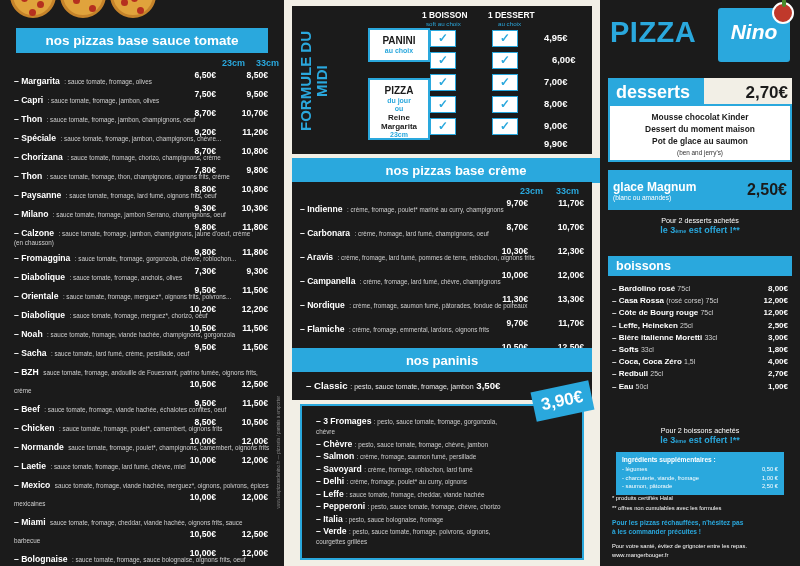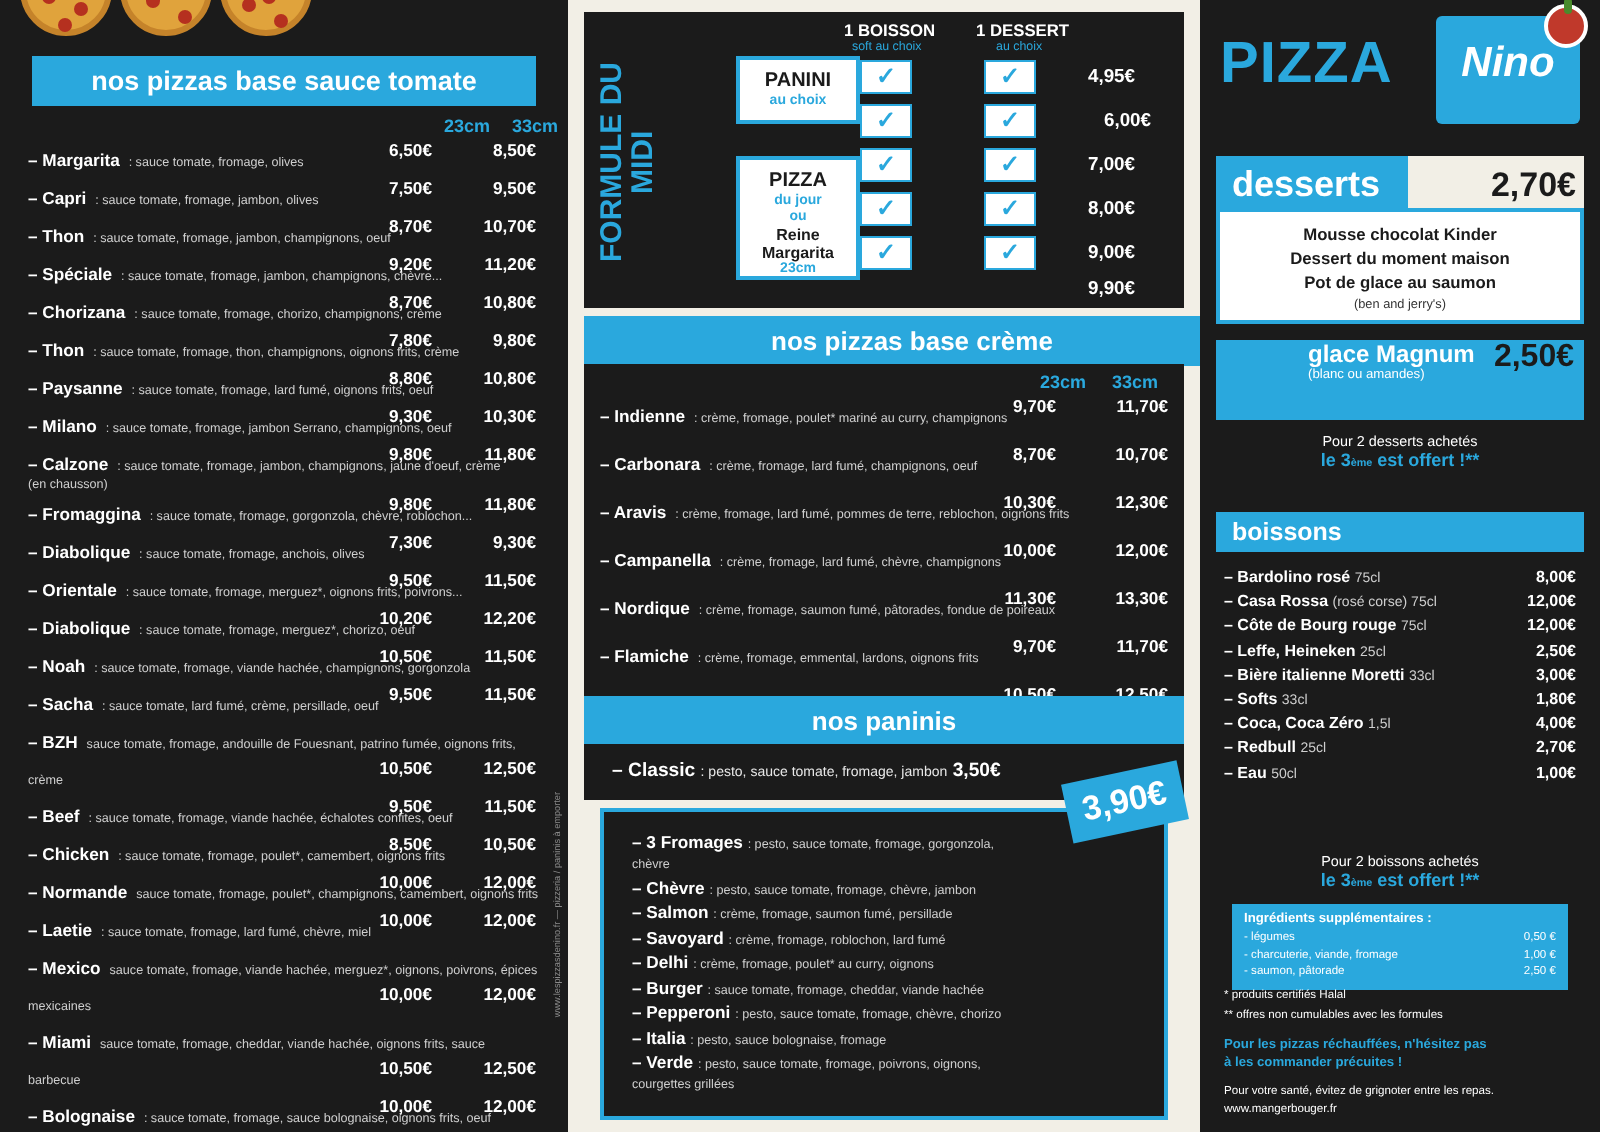--- a/index.html
+++ b/index.html
@@ -277,21 +277,21 @@
   </div>
 
   <div class="panini-box">
     <div class="pz">3,90€</div>
     <div id="panini-list" style="position:absolute; left:14px; top:10px; width:200px;">
         <div class="pn-row">– <span>3 Fromages</span> <span class="d">: pesto, sauce tomate, fromage, gorgonzola, chèvre</span></div>
         <div class="pn-row">– <span>Chèvre</span> <span class="d">: pesto, sauce tomate, fromage, chèvre, jambon</span></div>
         <div class="pn-row">– <span>Salmon</span> <span class="d">: crème, fromage, saumon fumé, persillade</span></div>
         <div class="pn-row">– <span>Savoyard</span> <span class="d">: crème, fromage, roblochon, lard fumé</span></div>
         <div class="pn-row">– <span>Delhi</span> <span class="d">: crème, fromage, poulet* au curry, oignons</span></div>
-        <div class="pn-row">– <span>Burger</span> <span class="d">: sauce tomate, fromage, cheddar, viande hachée</span></div>
+        <div class="pn-row">– <span>Leffe</span> <span class="d">: sauce tomate, fromage, cheddar, viande hachée</span></div>
         <div class="pn-row">– <span>Pepperoni</span> <span class="d">: pesto, sauce tomate, fromage, chèvre, chorizo</span></div>
         <div class="pn-row">– <span>Italia</span> <span class="d">: pesto, sauce bolognaise, fromage</span></div>
         <div class="pn-row">– <span>Verde</span> <span class="d">: pesto, sauce tomate, fromage, poivrons, oignons, courgettes grillées</span></div>
       </div>
   </div>
 
   <div class="col-right"></div>
 
   <div class="logo-wrap">
     <div class="logo-pizza">PIZZA</div>
@@ -309,21 +309,21 @@
   </div>
 
   <div class="dessert-card">
     <div>Mousse chocolat Kinder</div>
     <div>Dessert du moment maison</div>
     <div>Pot de glace au saumon</div>
     <div class="small">(ben and jerry's)</div>
   </div>
 
   <div class="panel" style="top:170px; background:#2aa8dd; height:40px;">
-    <div style="display:flex; align-items:flex-start; justify-content:space-between; height:40px; padding:0 5px;margin-left:41px;">
+    <div style="display:flex; align-items:center; justify-content:space-between; height:40px; padding:0 5px;">
       <div style="color:#fff;">
         <div style="font-size:12px; font-weight:bold;">glace Magnum</div>
         <div style="font-size:6.6px;">(blanc ou amandes)</div>
       </div>
       <div style="color:#1b1b1b; font-size:16px; font-weight:bold;">2,50€</div>
     </div>
   </div>
 
   <div class="promo2" style="top:216px;">
     <div>Pour 2 desserts achetés</div>

